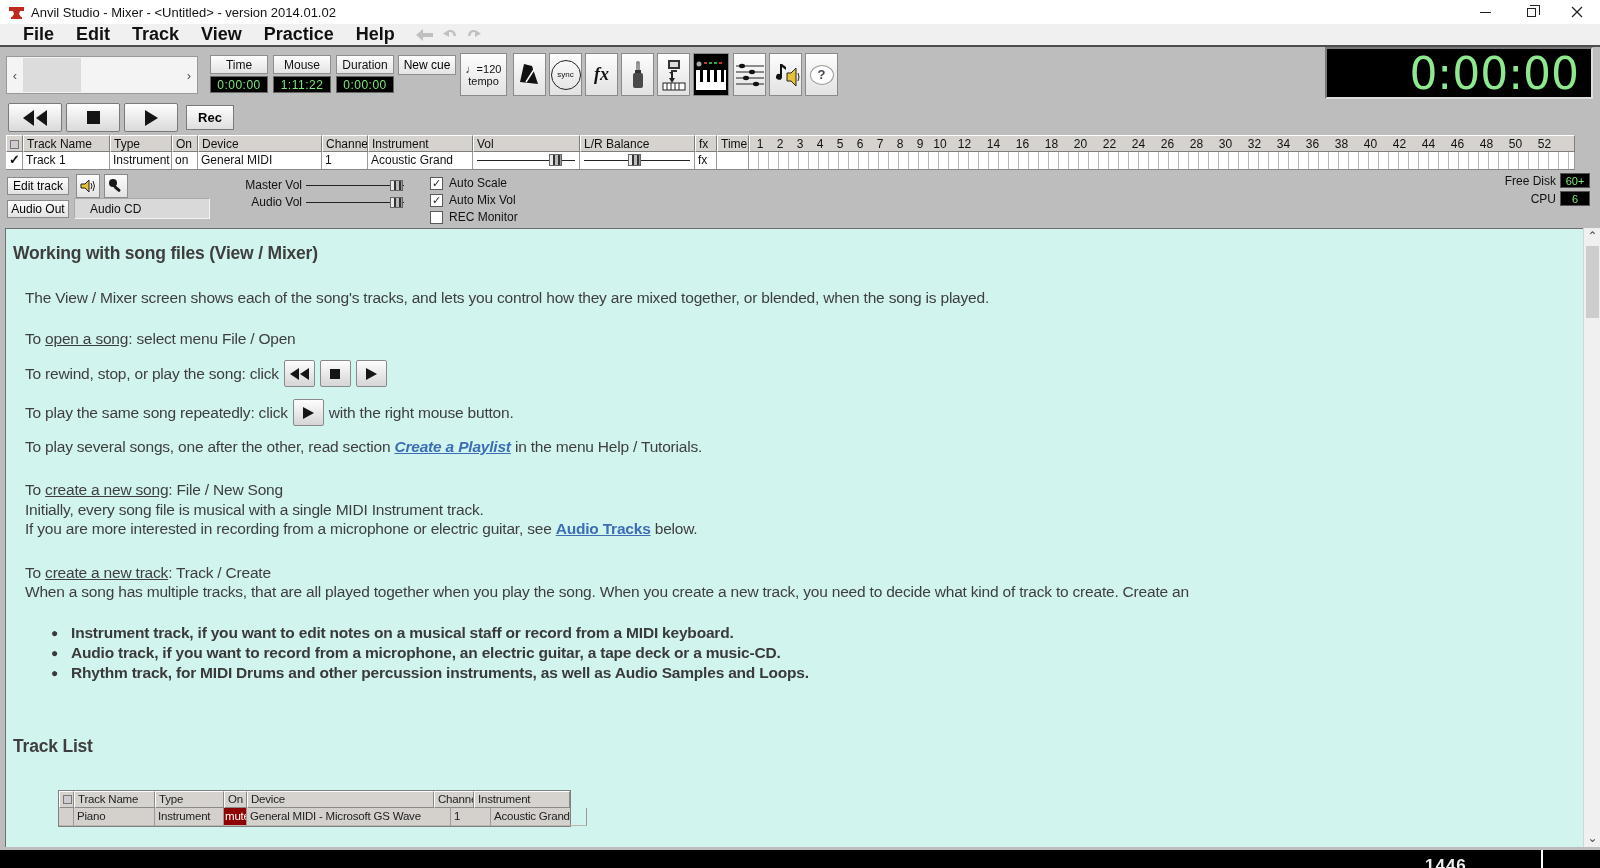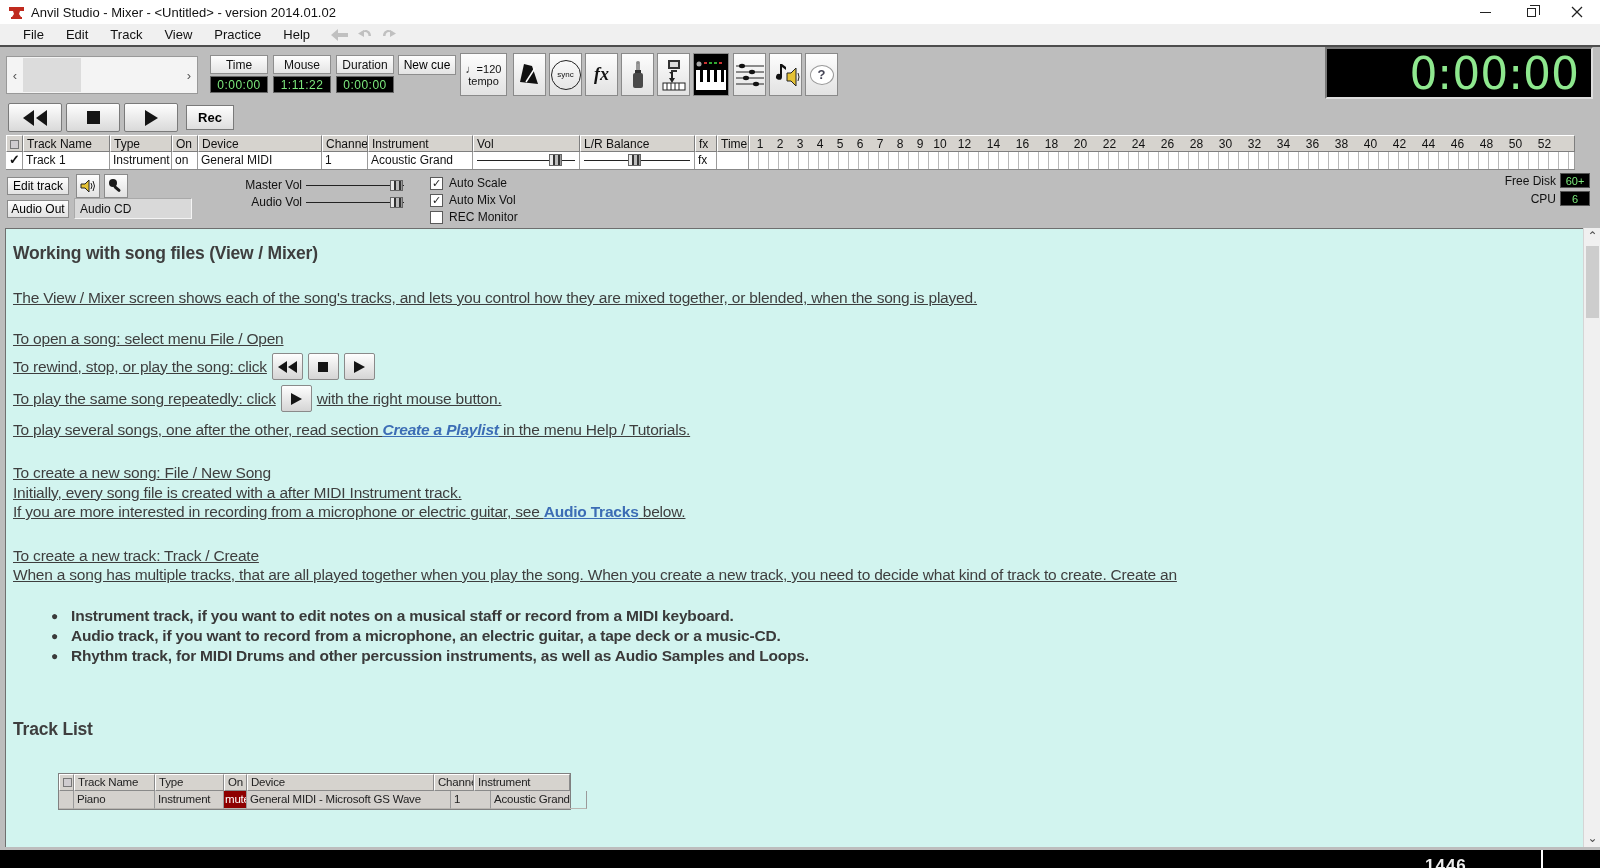--- a/index.html
+++ b/index.html
@@ -14,21 +14,21 @@
     display:flex; align-items:center; padding-left:8px; }
   .titlebar .title { font-size:13px; color:#111; margin-left:6px; }
   .win-btns { margin-left:auto; display:flex; height:100%; }
   .win-btn { width:46px; height:100%; display:flex; align-items:center; justify-content:center; }
   .wb-min-glyph { width:11px; height:0; border-top:1px solid #222; display:block; }
   .wb-restore-glyph { width:9px; height:9px; border:1px solid #222; position:relative; display:block; background:#fff; }
   .wb-restore-glyph::before { content:""; position:absolute; top:-4px; left:2px; width:9px; height:9px; border:1px solid #222; border-left:none; border-bottom:none; }
   
   .menubar { position:absolute; top:24px; left:0; right:0; height:23px; background:#f0f0f0;
     border-bottom:2px solid #4d4d4d; display:flex; align-items:center; padding-left:12px; }
-  .menu-item { font-size:13px; color:#111; padding:12px 11px; }
+  .menu-item { font-size:18px; color:#111; padding:12px 11px;font-weight:bold; }
   .menu-icons { display:flex; align-items:center; gap:8px; margin-left:10px; }
   .gicon { opacity:.55; }
   
   .toolbar { position:absolute; top:49px; left:0; right:0; height:52px; }
   .hscroll { position:absolute; left:6px; top:7px; width:192px; height:38px; background:#f4f4f4; border:1px solid #999; display:flex; align-items:center; }
   .hscroll .harrow { width:16px; text-align:center; color:#555; font-size:13px; }
   .hscroll .hthumb { position:absolute; left:16px; top:1px; bottom:1px; width:58px; background:#dcdcdc; }
   .counter { position:absolute; top:6px; width:58px; }
   .cbtn { height:19px; background:linear-gradient(#fdfdfd,#e4e4e4); border:1px solid #8e8e8e; font-size:12px; display:flex; align-items:center; justify-content:center; color:#111; }
   .cled { margin-top:2px; height:17px; background:#000; border:1px solid #666; color:#7ce87c; font-size:12px; display:flex; align-items:center; justify-content:center; letter-spacing:.5px; }
@@ -65,39 +65,39 @@
   .slider .knob { position:absolute; top:2px; width:13px; height:12px; background:linear-gradient(90deg,#e9e9e9 0 3px,#333 3px 5px,#bbb 5px 8px,#333 8px 10px,#9a9a9a 10px); border:1px solid #666; }
   .ruler-head { display:flex; background:#d6d3ce; border-top:1px solid #fff; border-bottom:1px solid #7e7e7e; border-right:1px solid #7e7e7e; overflow:hidden; }
   .rnum { flex:none; width:29px; font-size:12px; color:#111; text-align:center; }
   .rnum-n { width:20px; }
   .ruler-data { position:relative; background:
       repeating-linear-gradient(90deg, transparent 0 9px, #b8b8b8 9px 10px); }
   
   .panel { position:absolute; top:171px; left:0; right:0; height:57px; }
   .panel-btn { position:absolute; width:62px; height:18px; background:linear-gradient(#fdfdfd,#e2e2e2); border:1px solid #8a8a8a; font-size:12px; display:flex; align-items:center; justify-content:center; }
   .icon-btn { position:absolute; width:24px; height:24px; background:linear-gradient(#fdfdfd,#e2e2e2); border:1px solid #8a8a8a; display:flex; align-items:center; justify-content:center; }
-  .audio-field { position:absolute; left:74px; top:27px; width:118px; height:21px; background:#d9d9d9; border:1px solid #f4f4f4; border-top-color:#a9a9a9; border-left-color:#a9a9a9; font-size:12px; padding:3px 5px; color:#111; }
+  .audio-field { position:absolute; left:74px; top:27px; width:136px; height:21px; background:#d9d9d9; border:1px solid #f4f4f4; border-top-color:#a9a9a9; border-left-color:#a9a9a9; font-size:12px; padding:3px 15px; color:#111; }
   .vol-row { position:absolute; height:14px; display:flex; align-items:center; }
   .vol-label { width:66px; text-align:right; font-size:12px; color:#111; padding-right:4px; }
   .vol-slider { position:relative; width:98px; height:13px; }
   .vol-slider .track { position:absolute; left:0; right:0; top:6px; height:1px; background:#222; }
   .vol-slider .knob { position:absolute; top:1px; width:13px; height:11px; background:linear-gradient(90deg,#e9e9e9 0 3px,#333 3px 5px,#bbb 5px 8px,#333 8px 10px,#9a9a9a 10px); border:1px solid #666; }
   .chk-row { position:absolute; left:430px; height:14px; display:flex; align-items:center; gap:6px; }
   .chk-box { width:13px; height:13px; background:#fff; border:1px solid #5a5a5a; font-size:11px; line-height:11px; text-align:center; color:#222; }
   .chk-label { font-size:12px; color:#111; }
   .meter-row { position:absolute; right:10px; height:15px; display:flex; align-items:center; gap:4px; }
   .meter-label { font-size:12px; color:#111; }
   .meter-led { width:30px; height:15px; background:#000; border:1px solid #555; color:#7ce87c; font-size:11px; display:flex; align-items:center; justify-content:center; }
   
   .content { position:absolute; top:228px; left:5px; right:17px; bottom:21px;
     background:#d2f4ef; border-left:1px solid #6f6f6f; border-top:1px solid #6f6f6f;
     padding:0 0 0 7px; overflow:hidden;
     color:#3e3e3e; font-size:15.5px; letter-spacing:-0.2px; }
   .content h1 { font-size:17.5px; margin:14px 0 0 0; font-weight:bold; color:#3e3e3e; }
-  .content p { margin:0;text-decoration:underline; }
+  .content p { margin:12px; }
   .h-intro { margin-top:25px !important; }
   .h-open { margin-top:23px !important; }
   .h-line { margin-top:5px !important; display:flex; align-items:center; gap:5px; }
   .h-playlist { margin-top:9px !important; }
   .h-block { margin-top:24px !important; line-height:19.5px; }
   .u { text-decoration:underline;text-align:center; }
   a.hlink { color:#3c6db5; font-weight:bold; text-decoration:underline; }
   a.hlink.it { font-style:italic; }
   .mini-btn { width:31px; height:27px; background:linear-gradient(#fefefe,#d5d5d5); border:1px solid #8a8a8a; border-radius:2px; display:inline-flex; align-items:center; justify-content:center; gap:1px; vertical-align:middle; }
   .mini-btn .tri-l { border-top-width:6px; border-bottom-width:6px; border-right-width:9px; }
@@ -445,21 +445,21 @@
     <span class="mini-btn">
         <span class="tri-r"></span>
       </span>
     <span>with the right mouse button.</span>
   </p>
 
   <p class="h-playlist"><span>To play several songs, one after the other, read section </span><a class="hlink it" href="#">Create a Playlist</a><span> in the menu Help / Tutorials.</span></p>
 
   <p class="h-block">
     <span>To </span><span class="u">create a new song</span><span>: File / New Song</span><br>
-    <span>Initially, every song file is created with a after MIDI Instrument track.</span><br>
+    <span>Initially, every song file is musical with a single MIDI Instrument track.</span><br>
     <span>If you are more interested in recording from a microphone or electric guitar, see </span><a class="hlink" href="#">Audio Tracks</a><span> below.</span>
   </p>
 
   <p class="h-block">
     <span>To </span><span class="u">create a new track</span><span>: Track / Create</span><br>
     <span>When a song has multiple tracks, that are all played together when you play the song. When you create a new track, you need to decide what kind of track to create. Create an</span>
   </p>
 
   <div class="bullets">
     <div class="bullet">

